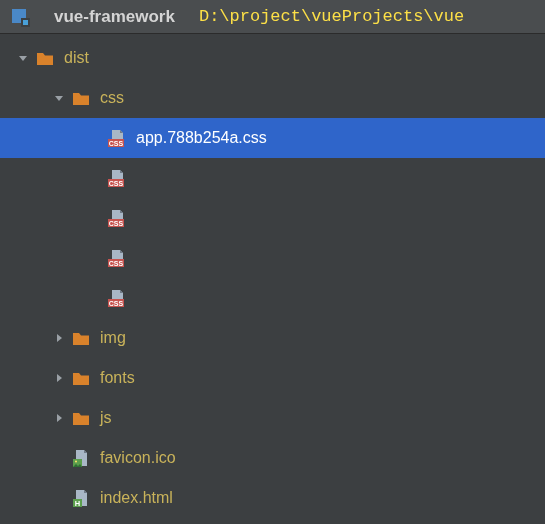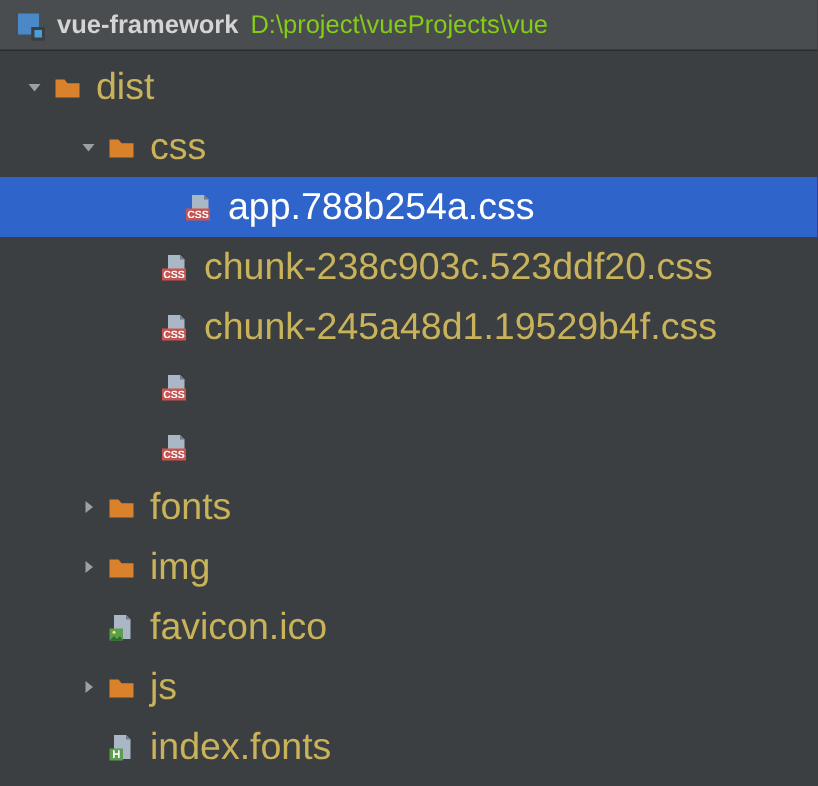--- a/index.html
+++ b/index.html
@@ -13,43 +13,43 @@
     color: #bbbbbb;
     user-select: none;
   }
   .header {
     height: 34px;
     background: #4a4d4f;
     border-bottom: 1px solid #2b2b2b;
     display: flex;
     align-items: center;
     padding-left: 10px;
-    gap: 8px;
+    gap: 24px;
   }
   .header .title {
     color: #d4d4d4;
     font-weight: 600;
   }
   .header .path {
-    color: #84cc16;
+    color: #fde047;
     white-space: nowrap;
     overflow: hidden;
+    font-family: Liberation Mono, monospace;
   }
   .tree {
     padding-top: 4px;
   }
   .row {
     display: flex;
     align-items: center;
     height: 40px;
     white-space: nowrap;
   }
   .row.selected {
     background: #2f65ca;
-    padding-left: 16px;
   }
   .indent { width: 20px; flex: 0 0 auto; }
   .arrow {
     width: 18px; height: 18px;
     flex: 0 0 auto;
     display: inline-flex;
     align-items: center;
     justify-content: center;
     margin-right: 2px;
   }
@@ -57,21 +57,21 @@
   .icon {
     width: 22px; height: 22px;
     flex: 0 0 auto;
     display: inline-flex;
     align-items: center;
     justify-content: center;
     margin-right: 8px;
   }
   .label {
     color: #c9b35a;
-    font-size: 25px;
+    font-size: 16px;
   }
   .row.selected .label { color: #ffffff; }
   .project-icon-box {
     width: 20px; height: 20px;
     position: relative;
     display: inline-block;
   }
   
   .proj-blue {
     position:absolute; left:2px; top:2px; width:14px; height:14px;
@@ -149,36 +149,34 @@
       <span class="indent" style="width: 36px;"></span>
       <span class="arrow"></span>
       <span class="icon">
         <svg width="20" height="20" viewBox="0 0 20 20">
           <path d="M5 2 h8 l3 3 v13 h-11 Z" fill="#a9b7c6"></path>
           <path d="M13 2 v3 h3 Z" fill="#707b87"></path>
           <rect x="1" y="11" width="16" height="8" fill="#c75450"></rect>
           <text x="9" y="17.5" text-anchor="middle" font-size="7" font-family="sans-serif" fill="#ffffff" font-weight="700">CSS</text>
         </svg>
       </span>
-      <span class="label">chunk-238c903c.523ddf20.css</span>
-    </div>
-    <div class="row">
-      <span class="indent" style="width: 14px;"></span>
-      <span class="indent" style="width: 36px;"></span>
-      <span class="indent" style="width: 36px;"></span>
-      <span class="arrow"></span>
-      <span class="icon">
-        <svg width="20" height="20" viewBox="0 0 20 20">
-          <path d="M5 2 h8 l3 3 v13 h-11 Z" fill="#a9b7c6"></path>
-          <path d="M13 2 v3 h3 Z" fill="#707b87"></path>
-          <rect x="1" y="11" width="16" height="8" fill="#c75450"></rect>
-          <text x="9" y="17.5" text-anchor="middle" font-size="7" font-family="sans-serif" fill="#ffffff" font-weight="700">CSS</text>
-        </svg>
-      </span>
-      <span class="label">chunk-245a48d1.19529b4f.css</span>
+    </div>
+    <div class="row">
+      <span class="indent" style="width: 14px;"></span>
+      <span class="indent" style="width: 36px;"></span>
+      <span class="indent" style="width: 36px;"></span>
+      <span class="arrow"></span>
+      <span class="icon">
+        <svg width="20" height="20" viewBox="0 0 20 20">
+          <path d="M5 2 h8 l3 3 v13 h-11 Z" fill="#a9b7c6"></path>
+          <path d="M13 2 v3 h3 Z" fill="#707b87"></path>
+          <rect x="1" y="11" width="16" height="8" fill="#c75450"></rect>
+          <text x="9" y="17.5" text-anchor="middle" font-size="7" font-family="sans-serif" fill="#ffffff" font-weight="700">CSS</text>
+        </svg>
+      </span>
     </div>
     <div class="row">
       <span class="indent" style="width: 14px;"></span>
       <span class="indent" style="width: 36px;"></span>
       <span class="indent" style="width: 36px;"></span>
       <span class="arrow"></span>
       <span class="icon">
         <svg width="20" height="20" viewBox="0 0 20 20">
           <path d="M5 2 h8 l3 3 v13 h-11 Z" fill="#a9b7c6"></path>
           <path d="M13 2 v3 h3 Z" fill="#707b87"></path>
@@ -207,74 +205,74 @@
       <span class="arrow">
         <svg width="12" height="12" viewBox="0 0 12 12">
           <path d="M4 2 L4 10 L9 6 Z" fill="#9aa0a6"></path>
         </svg>
       </span>
       <span class="icon">
         <svg width="20" height="20" viewBox="0 0 20 20">
           <path d="M2 5 h6 l2 2.5 h8 v9.5 h-16 Z" fill="#d9822b"></path>
         </svg>
       </span>
+      <span class="label">img</span>
+    </div>
+    <div class="row">
+      <span class="indent" style="width: 14px;"></span>
+      <span class="indent" style="width: 36px;"></span>
+      <span class="arrow">
+        <svg width="12" height="12" viewBox="0 0 12 12">
+          <path d="M4 2 L4 10 L9 6 Z" fill="#9aa0a6"></path>
+        </svg>
+      </span>
+      <span class="icon">
+        <svg width="20" height="20" viewBox="0 0 20 20">
+          <path d="M2 5 h6 l2 2.5 h8 v9.5 h-16 Z" fill="#d9822b"></path>
+        </svg>
+      </span>
       <span class="label">fonts</span>
     </div>
     <div class="row">
       <span class="indent" style="width: 14px;"></span>
       <span class="indent" style="width: 36px;"></span>
       <span class="arrow">
         <svg width="12" height="12" viewBox="0 0 12 12">
           <path d="M4 2 L4 10 L9 6 Z" fill="#9aa0a6"></path>
         </svg>
       </span>
       <span class="icon">
         <svg width="20" height="20" viewBox="0 0 20 20">
           <path d="M2 5 h6 l2 2.5 h8 v9.5 h-16 Z" fill="#d9822b"></path>
         </svg>
       </span>
-      <span class="label">img</span>
+      <span class="label">js</span>
     </div>
     <div class="row">
       <span class="indent" style="width: 14px;"></span>
       <span class="indent" style="width: 36px;"></span>
       <span class="arrow"></span>
       <span class="icon">
         <svg width="20" height="20" viewBox="0 0 20 20">
           <path d="M5 2 h8 l3 3 v13 h-11 Z" fill="#a9b7c6"></path>
           <path d="M13 2 v3 h3 Z" fill="#707b87"></path>
           <rect x="2" y="11" width="9" height="8" fill="#5b9e4d"></rect>
           <circle cx="5" cy="13.5" r="1" fill="#ffe36b"></circle>
           <path d="M2 19 l3 -3 l2 2 l2 -2 l2 3 Z" fill="#2e6e33"></path>
         </svg>
       </span>
       <span class="label">favicon.ico</span>
     </div>
     <div class="row">
       <span class="indent" style="width: 14px;"></span>
       <span class="indent" style="width: 36px;"></span>
-      <span class="arrow">
-        <svg width="12" height="12" viewBox="0 0 12 12">
-          <path d="M4 2 L4 10 L9 6 Z" fill="#9aa0a6"></path>
-        </svg>
-      </span>
-      <span class="icon">
-        <svg width="20" height="20" viewBox="0 0 20 20">
-          <path d="M2 5 h6 l2 2.5 h8 v9.5 h-16 Z" fill="#d9822b"></path>
-        </svg>
-      </span>
-      <span class="label">js</span>
-    </div>
-    <div class="row">
-      <span class="indent" style="width: 14px;"></span>
-      <span class="indent" style="width: 36px;"></span>
       <span class="arrow"></span>
       <span class="icon">
         <svg width="20" height="20" viewBox="0 0 20 20">
           <path d="M5 2 h8 l3 3 v13 h-11 Z" fill="#a9b7c6"></path>
           <path d="M13 2 v3 h3 Z" fill="#707b87"></path>
           <rect x="2" y="11" width="9" height="8" fill="#5b9e4d"></rect>
           <text x="6.5" y="17.5" text-anchor="middle" font-size="7.5" font-family="sans-serif" fill="#ffffff" font-weight="700">H</text>
         </svg>
       </span>
-      <span class="label">index.fonts</span>
+      <span class="label">index.html</span>
     </div>
   </div>
 
 </body></html>

